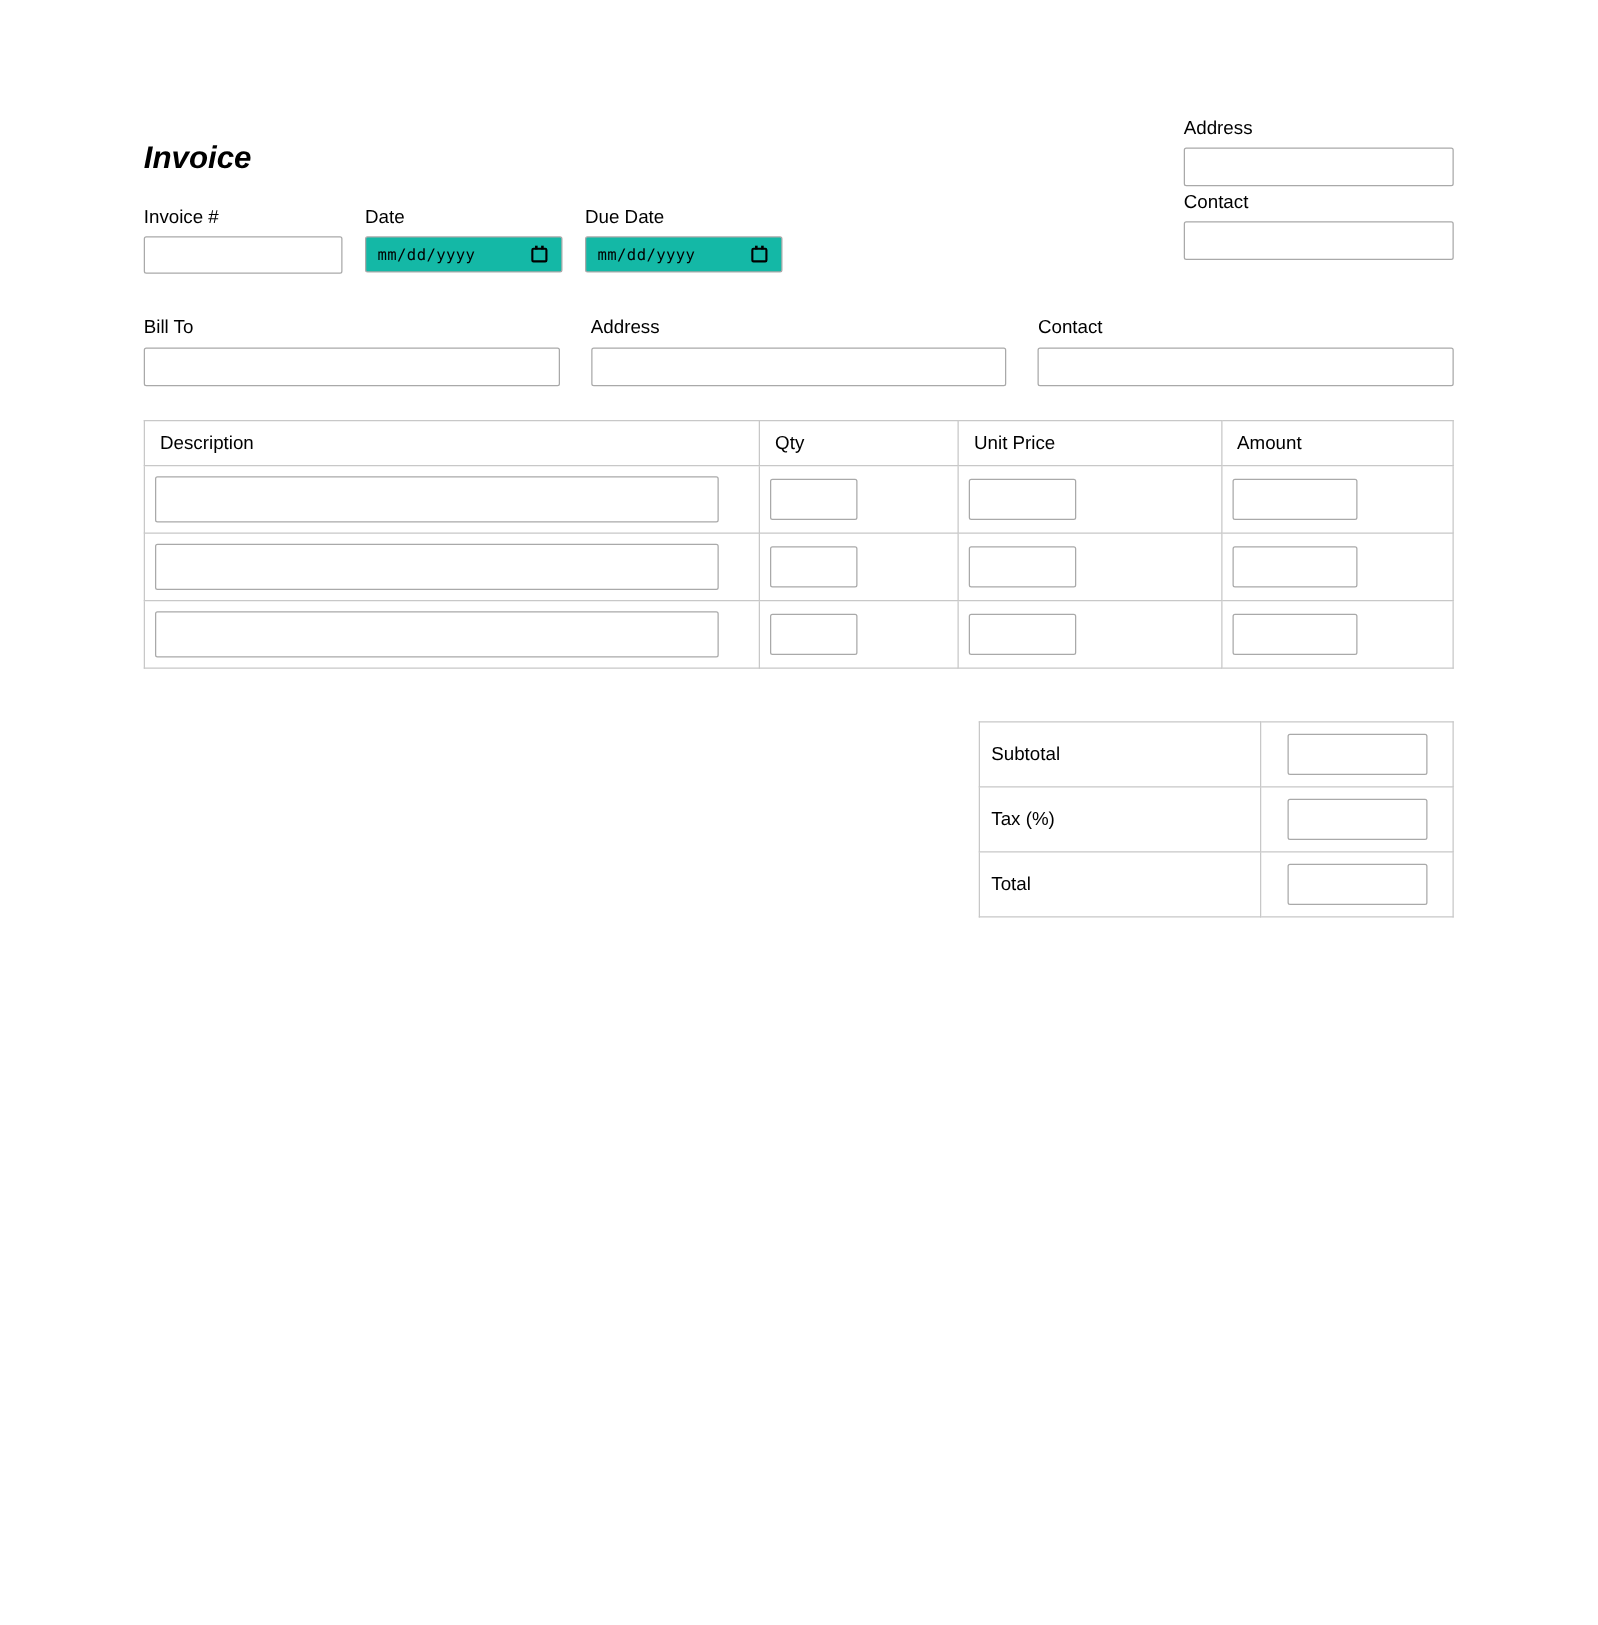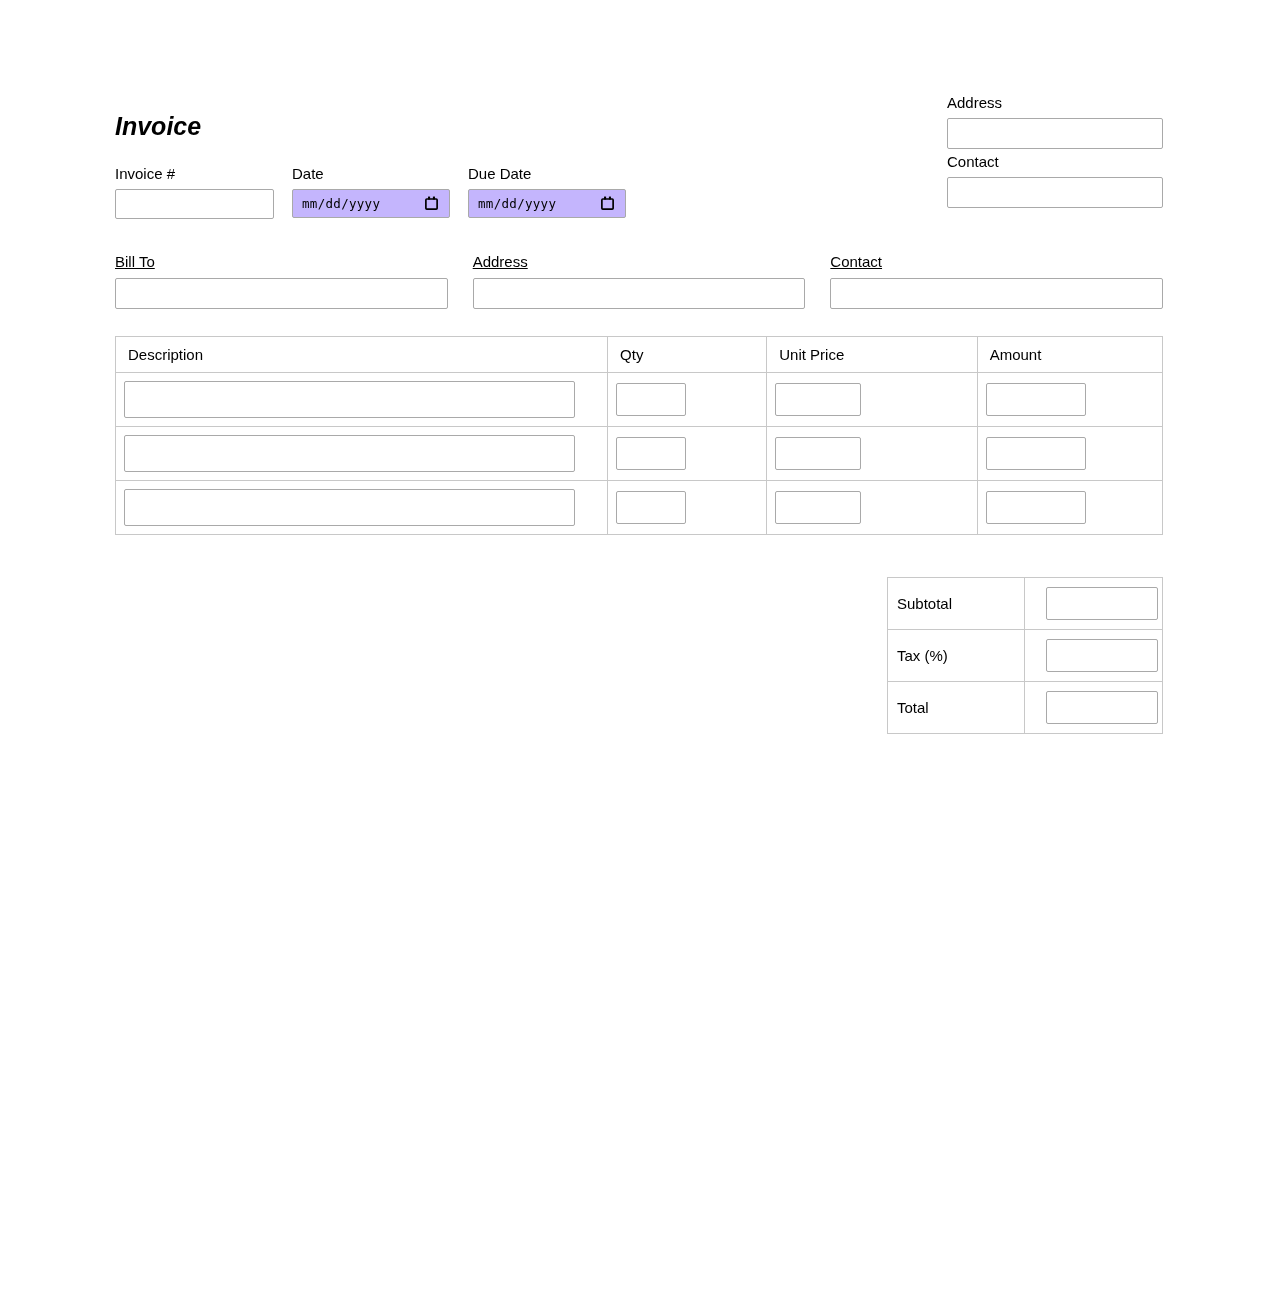--- a/index.html
+++ b/index.html
@@ -47,21 +47,21 @@
     outline: none;
   }
   .invoice-num-input { width: 159px; }
 
   .date-input {
     margin-top: 7px;
     width: 158px;
     height: 29px;
     border: 1px solid #a9a9a9;
     border-radius: 2px;
-    background: #c4b5fd;
+    background: #14b8a6;
     display: flex;
     align-items: center;
     justify-content: space-between;
     padding: 0 10px 0 9px;
     cursor: default;
   }
   .date-text {
     font-family: "DejaVu Sans Mono", monospace;
     font-size: 12.5px;
     letter-spacing: 0.3px;
@@ -69,21 +69,21 @@
   }
   .calendar-icon { display: block; }
 
   
   .company-block { width: 216px; flex: 0 0 auto; }
   .company-group { margin-bottom: 4px; }
   .company-group .text-input { width: 100%; height: 31px; margin-bottom: 0; }
 
   
   .billto-row { display: flex; gap: 25px; margin-top: 34px; }
-  .billto-col { flex: 1; text-decoration: underline; }
+  .billto-col { flex: 1; }
   .billto-col .text-input { width: 100%; height: 31px; margin-top: 8px; }
 
   
   table.items {
     width: 100%;
     border-collapse: collapse;
     margin-top: 27px;
   }
   table.items th, table.items td {
     border: 1px solid #c8c8c8;
@@ -100,21 +100,21 @@
     vertical-align: middle;
   }
   .cell-input { margin-top: 0; }
   .desc-input  { width: calc(100% - 32px); height: 37px; }
   .qty-input   { width: 70px;  height: 33px; }
   .price-input { width: 86px;  height: 33px; }
   .amount-input{ width: 100px; height: 33px; }
 
   
   .totals-wrap { display: flex; justify-content: flex-end; margin-top: 42px; }
-  table.totals { border-collapse: collapse; width: 276px; border-radius: 21px; }
+  table.totals { border-collapse: collapse; width: 380px; border-radius: 21px; }
   table.totals td { border: 1px solid #c8c8c8; height: 52px; vertical-align: middle; }
   td.total-label-cell { width: 207px; padding-left: 9px; font-size: 15px; }
   td.total-value-cell { width: 141px; padding-left: 21px; }
   .total-input { width: 112px; height: 33px; margin-top: 0; }
 
   
   .notes-section { margin-top: 43px; }
   .notes-textarea-wrap { position: relative; margin-top: 7px; }
   .notes-textarea {
     display: block;

